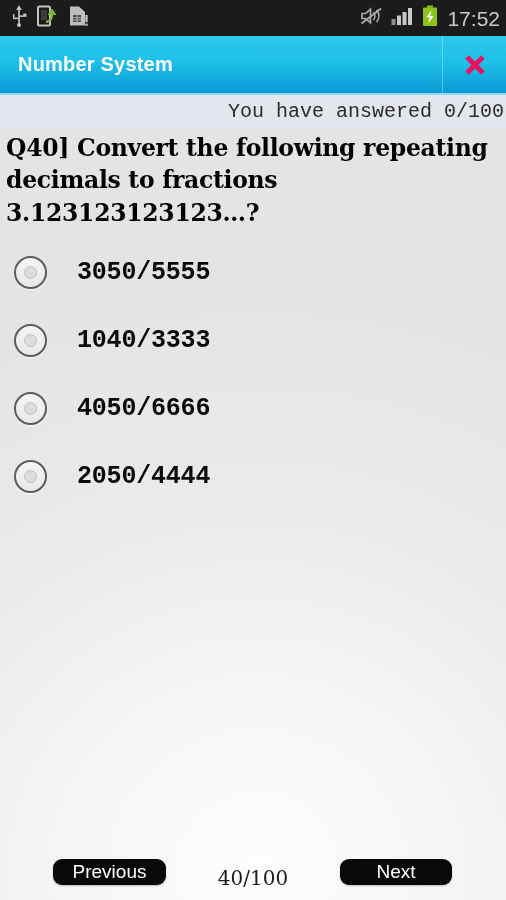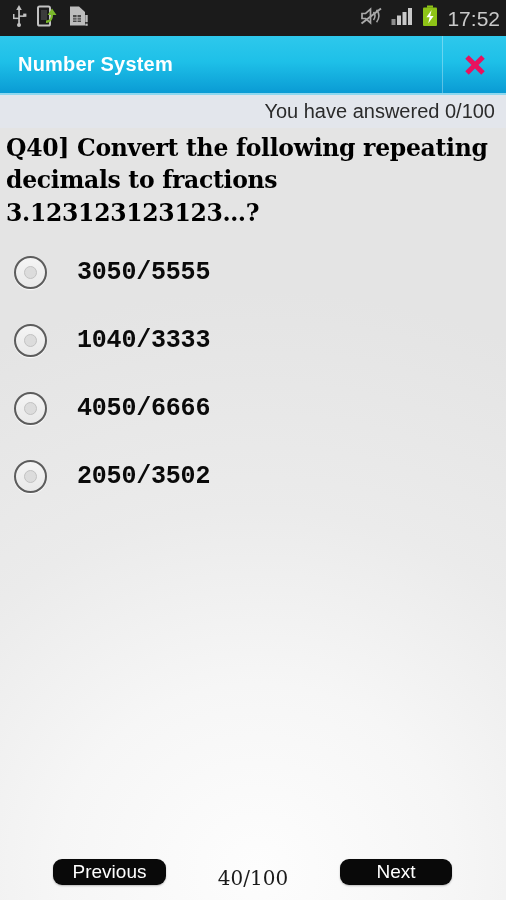--- a/index.html
+++ b/index.html
@@ -93,24 +93,24 @@
     position: absolute;
     top: 95px; left: 0;
     width: 506px;
     height: 33px;
     background: #e3e6ec;
     display: flex;
     align-items: center;
     justify-content: flex-end;
   }
   #answered-text {
-    font-family: Liberation Sans, sans-serif;
+    font-family: Liberation Mono, monospace;
     font-size: 20px;
     color: #2b2b2b;
-    padding-right: 11px;
+    padding-right: 2px;
     white-space: nowrap;
   }
 
   
   #content {
     position: absolute;
     top: 128px; left: 0;
     width: 506px;
     height: 772px;
     background:
@@ -322,21 +322,21 @@
         <span class="radio">
           <span class="dot"></span>
         </span>
         <span class="option-label">4050/6666</span>
       </div>
 
       <div class="option-row">
         <span class="radio">
           <span class="dot"></span>
         </span>
-        <span class="option-label">2050/3502</span>
+        <span class="option-label">2050/4444</span>
       </div>
 
     </div>
 
     <div id="footer">
       <div class="navbtn" id="prev-btn">Previous</div>
       <div id="progress">40/100</div>
       <div class="navbtn" id="next-btn">Next</div>
     </div>
 

